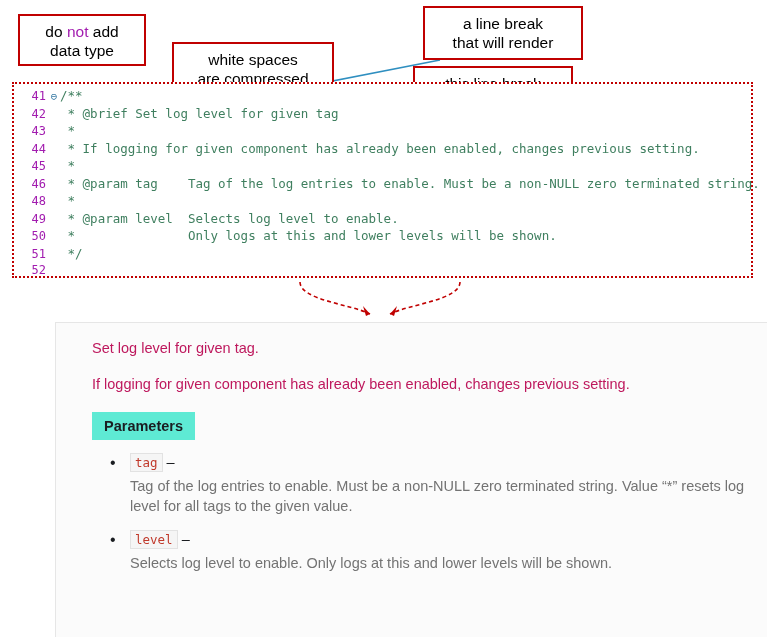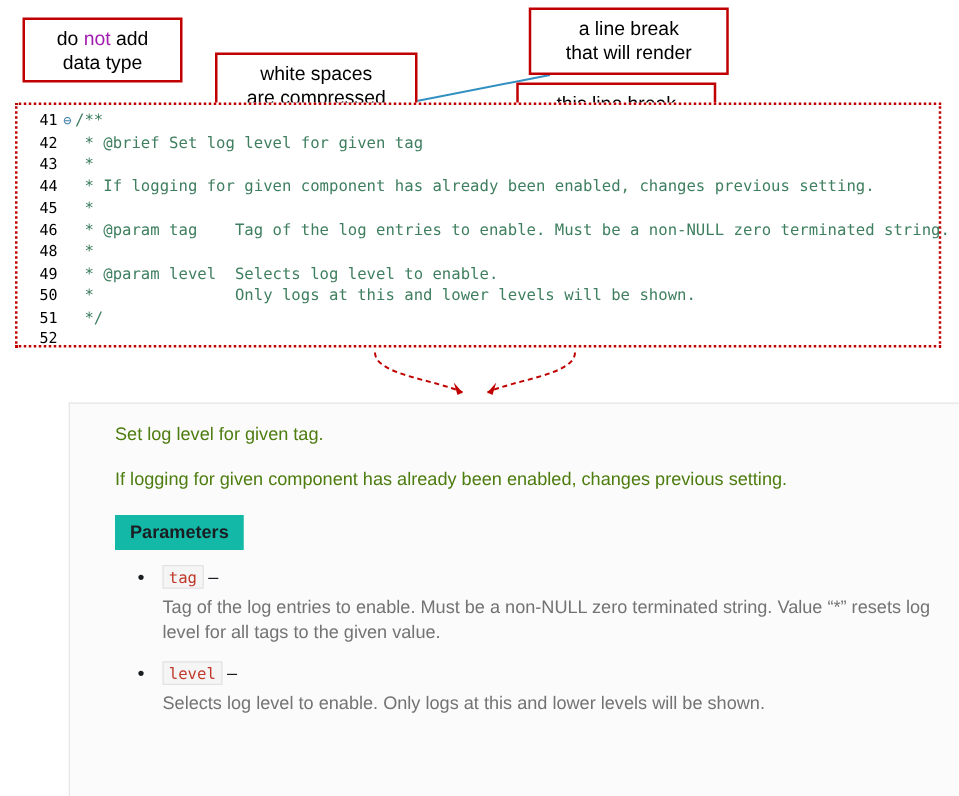--- a/index.html
+++ b/index.html
@@ -58,21 +58,21 @@
     align-items: baseline;
     height: 17.5px;
     font-family: "DejaVu Sans Mono", monospace;
     font-size: 12.5px;
     white-space: pre;
   }
   .ln {
     width: 30px;
     min-width: 30px;
     text-align: right;
-    color: #000000;
+    color: #a21caf;
     font-family: "DejaVu Sans Mono", monospace;
     font-size: 12px;
     padding-right: 2px;
   }
   .fold {
     width: 12px;
     min-width: 12px;
     text-align: center;
     color: #3a7ca5;
     font-size: 11px;
@@ -118,26 +118,26 @@
     color: #1f5b8f;
   }
   #doc-signature .sig-name { font-weight: bold; color: #0d4c86; }
   #doc-signature .sig-kw { font-style: italic; color: #2a7ab0; }
   #doc-signature .sig-param { font-style: italic; color: #2a7ab0; }
   #doc-signature .sig-plain { color: #2a7ab0; }
   .doc-para {
     margin: 16px 0 0 36px;
     font-size: 14.5px;
     line-height: 1.35;
-    color: #4d7c0f;
+    color: #be185d;
   }
   #params-header {
     margin: 18px 0 0 36px;
     display: inline-block;
-    background: #14b8a6;
+    background: #5eead4;
     color: #1a1d21;
     font-weight: bold;
     font-size: 14.5px;
     padding: 6px 12px;
   }
   .param-item {
     margin: 14px 0 0 74px;
     position: relative;
     font-size: 14.5px;
   }

